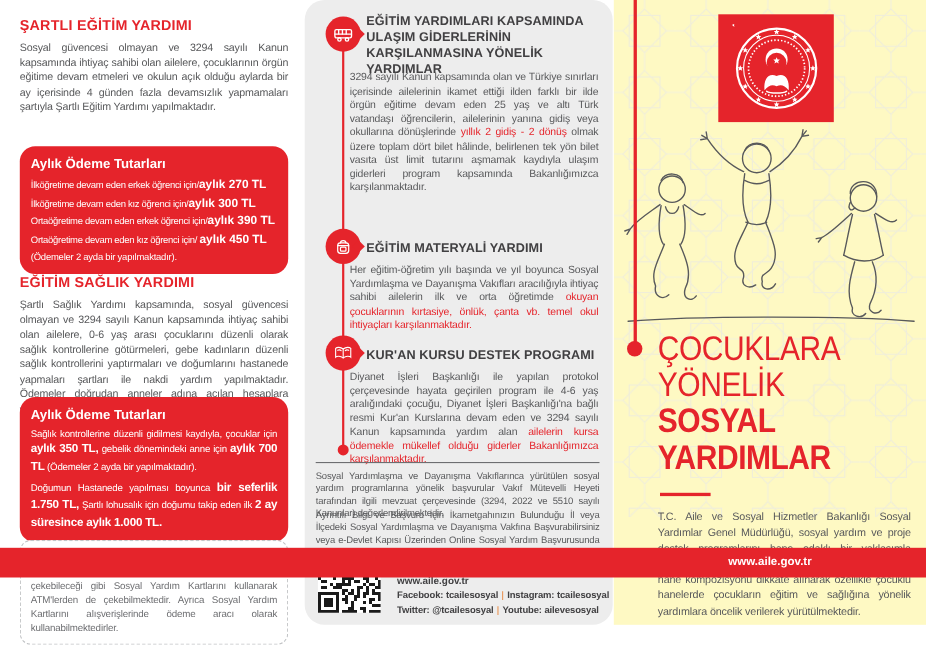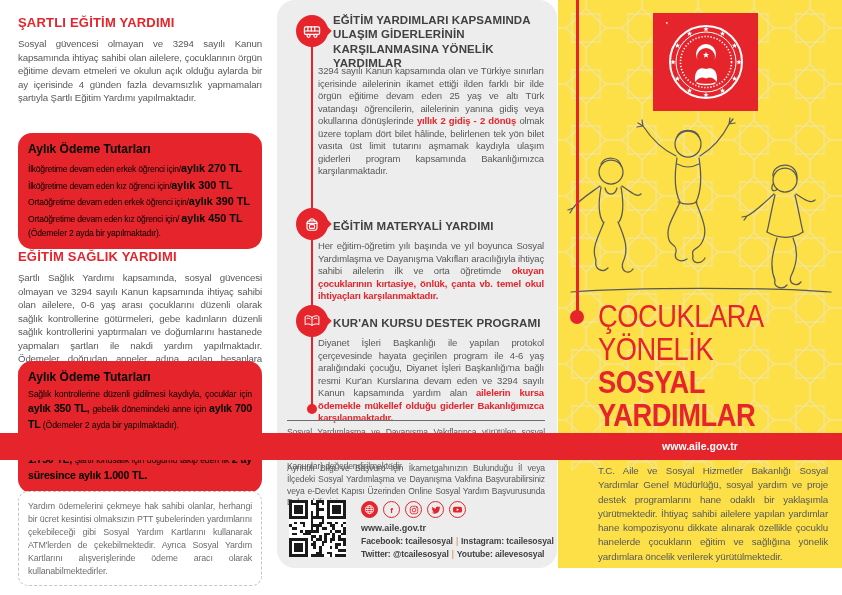--- a/index.html
+++ b/index.html
@@ -1,35 +1,35 @@
 <!DOCTYPE html>
 <html><head>
 <meta charset="utf-8">
 <style>
   * { margin:0; padding:0; box-sizing:border-box; }
   html,body { width:842px; height:595px; }
   body { font-family:"Liberation Sans", sans-serif; background:#fff; position:relative; overflow:hidden; }
 
-  .page { position:absolute; inset:0; width:842px; height:460px; background:#fff; }
+  .page { position:absolute; inset:0; width:842px; height:525px; background:#fff; }
 
   
   .body-text { font-size:9.7px; line-height:1.4; color:#58595B; text-align:justify; letter-spacing:-0.15px; }
   .red-title { font-size:13px; font-weight:bold; color:#E5242B; letter-spacing:0.2px; }
   .dark-title { font-size:11.5px; font-weight:bold; color:#414042; line-height:1.25; letter-spacing:0.1px; }
-  .rb { color:#E5242B; font-weight:bold; }
+  .rb { color:#E5242B; font-weight:normal; }
 
   
   .col-left   { position:absolute; left:18px; top:0; width:244px; height:568px; }
   .col-mid    { position:absolute; left:277px; top:0; width:280px; height:568px; background:#EDEDED;border-radius:18px; }
-  .col-right  { position:absolute; left:558px; top:0; width:284px; height:568px; background:#fde047; }
+  .col-right  { position:absolute; left:558px; top:0; width:284px; height:568px; background:#fef9c3; }
 
   .abs { position:absolute; }
 
   
-  .red-box { background:#E5242B; border-radius:14px; color:#000000; padding:9px 10px; }
+  .red-box { background:#E5242B; border-radius:14px; color:#ffffff; padding:9px 10px; }
   .red-box .bx-title { font-size:12px; font-weight:bold; margin-bottom:4px; }
   .red-box .bx-line { font-size:8.6px; line-height:1.55; white-space:nowrap; letter-spacing:-0.25px; }
   .red-box .bx-line b { font-size:10.8px; letter-spacing:0; }
   .red-box .bx-par { font-size:8.8px; line-height:1.5; letter-spacing:-0.2px; text-align:justify; }
   .red-box .bx-par b { font-size:10.6px; }
   .red-box .bx-note { font-size:8.6px; line-height:1.55; letter-spacing:-0.2px; }
 
   
   .dash-box { border:1px dashed #C2C4C6; border-radius:10px; padding:8px 9px; font-size:8.9px;
               line-height:1.45; color:#6D6E71; text-align:justify; letter-spacing:-0.15px; background:#fff; }

